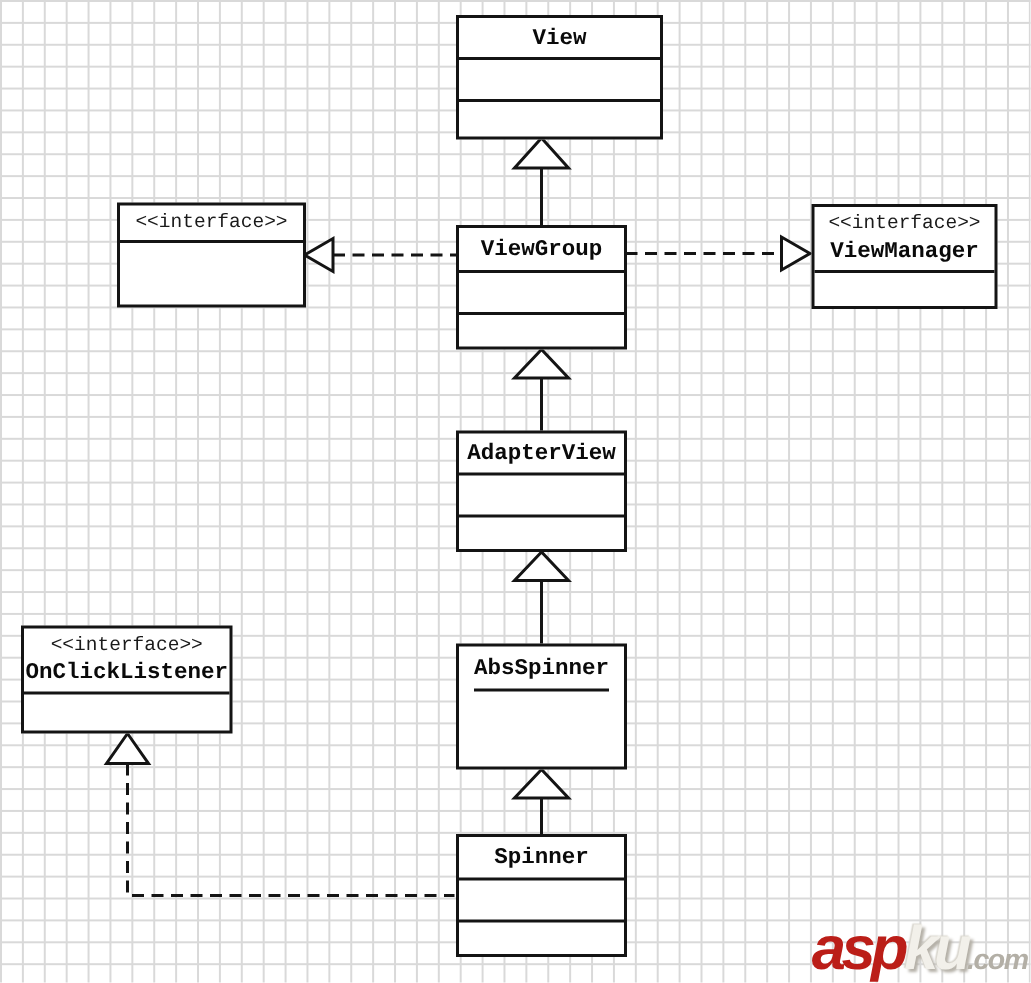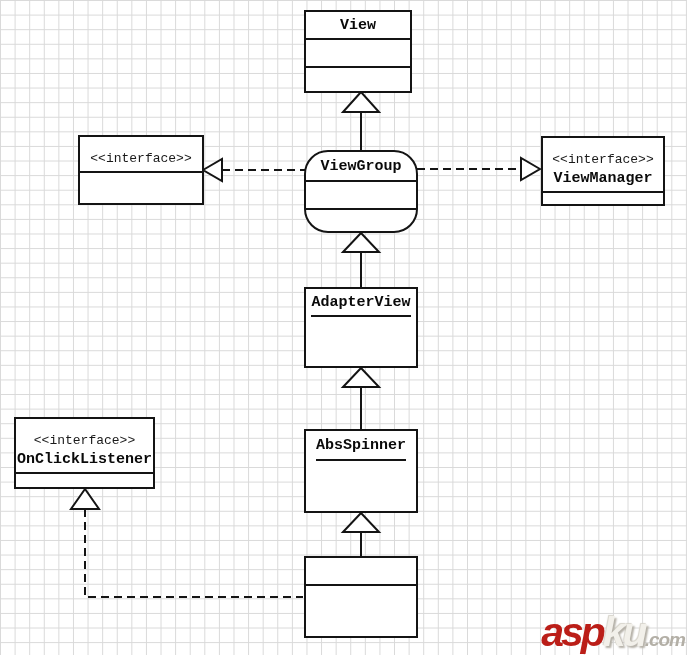--- a/index.html
+++ b/index.html
@@ -34,21 +34,21 @@
   }
   .c-comp {
     height: 26px; flex: 0 0 auto;
     border-bottom: 2px solid #141414;
   }
   .c-last { flex: 1 1 auto; border-bottom: none; }
   .i-header {
     flex: 0 0 auto;
     display: flex; flex-direction: column; align-items: center; justify-content: center;
     border-bottom: 2px solid #141414;
-    padding: 13px 0 3px 0;
+    padding: 2px 0 3px 0;
   }
   .i-stereo {
     font: 13px "Liberation Mono", monospace;
     color: #1a1a1a; line-height: 18px;
   }
   .i-name {
     font: bold 15px "Liberation Mono", monospace;
     color: #0a0a0a; line-height: 19px;
   }
   .watermark {
@@ -113,45 +113,46 @@
       <line x1="417" y1="169" x2="522" y2="169" stroke="#141414" stroke-width="2" stroke-dasharray="8 5"></line>
       <polygon points="540,169 521,158 521,180" fill="#ffffff" stroke="#141414" stroke-width="2"></polygon>
     </g>
 
     <g>
       <polyline points="85,509 85,597 303,597" fill="none" stroke="#141414" stroke-width="2" stroke-dasharray="8 5"></polyline>
       <polygon points="85,489 71,509 99,509" fill="#ffffff" stroke="#141414" stroke-width="2"></polygon>
     </g>
   </svg>
 
-  <div class="uml-class" style="left:304px; top:10px; width:108px; height:83px;">
+  <div class="uml-class" style="left:304px; top:10px; width:138px; height:83px;">
     <div class="c-title">View</div>
     <div class="c-comp"></div>
     <div class="c-comp c-last"></div>
   </div>
 
-  <div class="uml-class" style="left:304px; top:150px; width:114px; height:83px;border-radius:24px;">
+  <div class="uml-class" style="left:304px; top:150px; width:114px; height:83px;">
     <div class="c-title" style="height:28px">ViewGroup</div>
     <div class="c-comp"></div>
     <div class="c-comp c-last"></div>
   </div>
 
-  <div class="uml-class" style="left:304px; top:287px; width:114px; height:81px;align-items:center;">
+  <div class="uml-class" style="left:304px; top:287px; width:114px; height:81px;">
     <div class="c-title">AdapterView</div>
     <div class="c-comp"></div>
     <div class="c-comp c-last"></div>
   </div>
 
   <div class="uml-class" style="left:304px; top:429px; width:114px; height:84px;align-items:center;">
     <div class="c-title" style="height:28px">AbsSpinner</div>
     <div class="c-comp"></div>
     <div class="c-comp c-last"></div>
   </div>
 
   <div class="uml-class" style="left:304px; top:556px; width:114px; height:82px;">
+    <div class="c-title" style="height:27px">Spinner</div>
     <div class="c-comp"></div>
     <div class="c-comp c-last"></div>
   </div>
 
   <div class="uml-class" style="left:78px; top:135px; width:126px; height:70px;">
     <div class="i-header">
       <div class="i-stereo">&lt;&lt;interface&gt;&gt;</div>
     </div>
     <div class="c-comp c-last"></div>
   </div>

